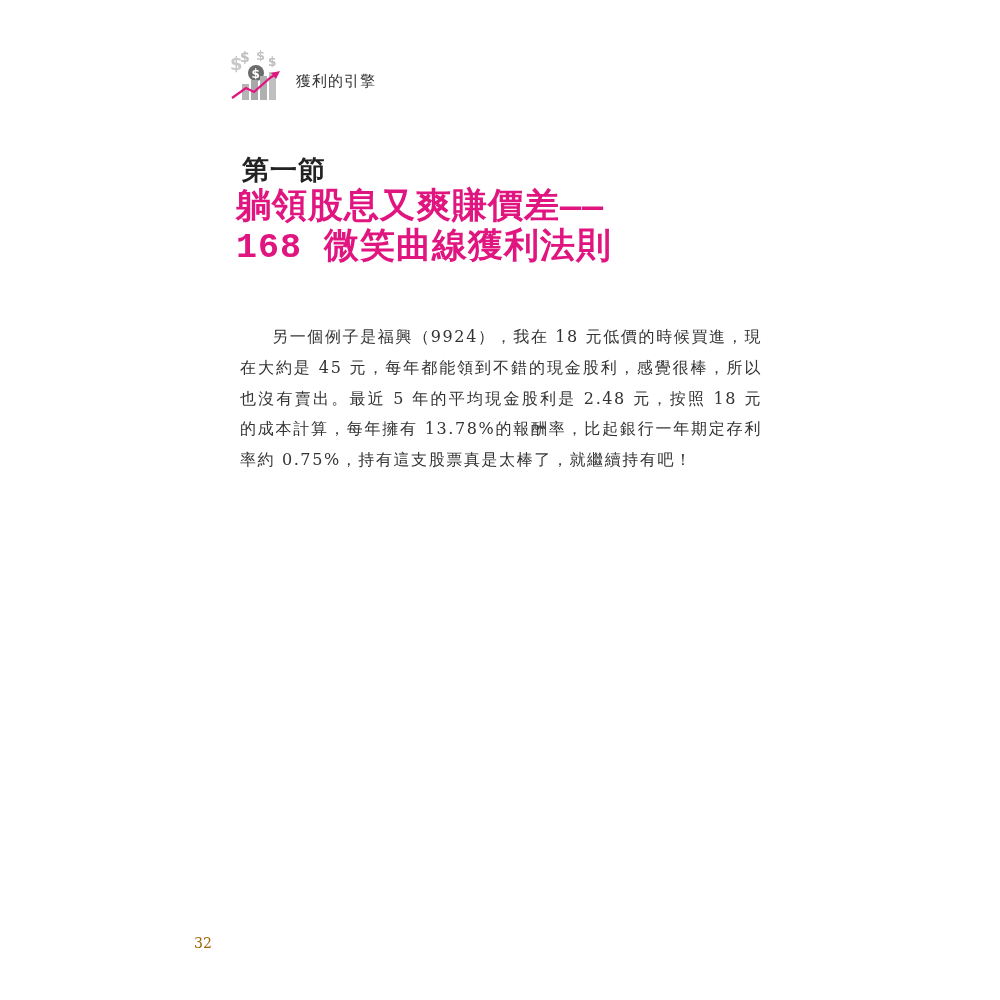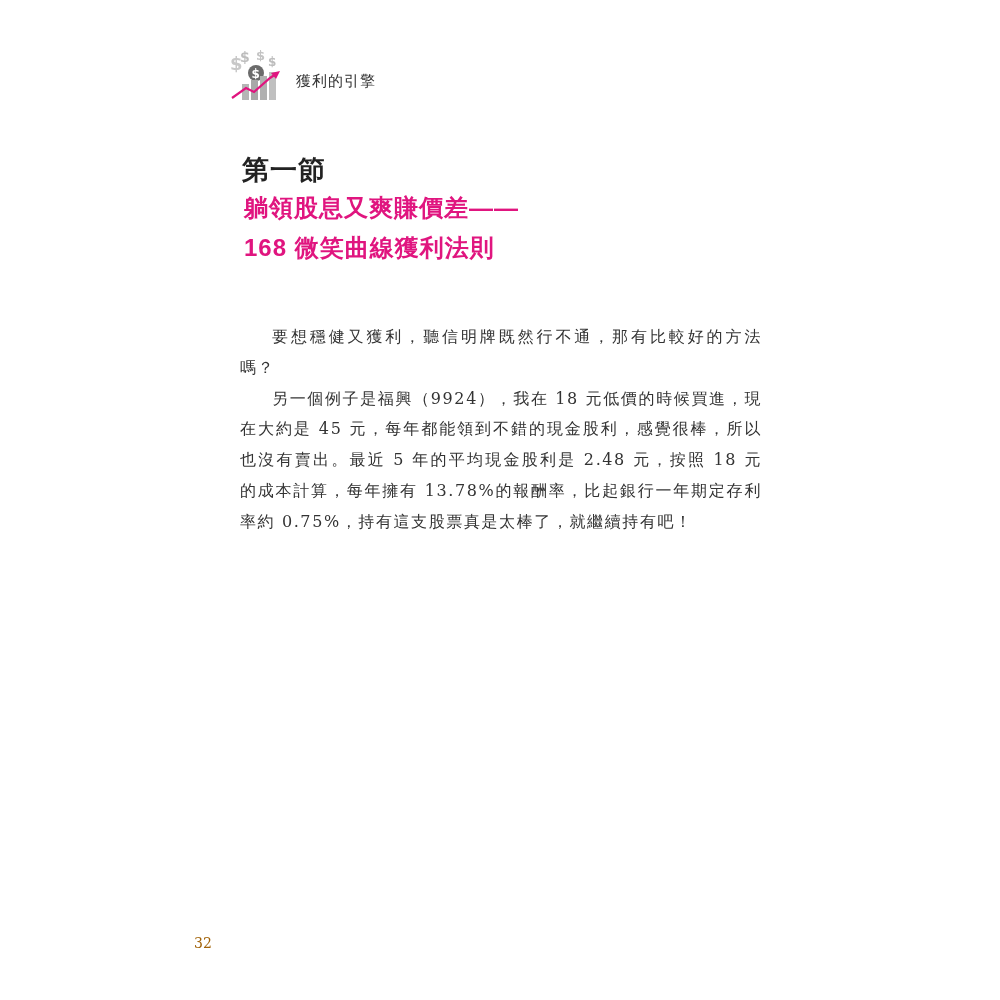--- a/index.html
+++ b/index.html
@@ -41,25 +41,25 @@
       left: 242px;
       top: 152px;
       font-family: "DejaVu Sans", sans-serif;
       font-weight: bold;
       font-size: 27px;
       color: #222;
       letter-spacing: 1px;
     }
     .chapter-title {
       position: absolute;
-      left: 244px;
+      left: 236px;
       top: 188px;
-      font-family: Liberation Sans, sans-serif;
+      font-family: Liberation Mono, monospace;
       font-weight: bold;
-      font-size: 24px;
+      font-size: 35px;
       line-height: 40px;
       letter-spacing: 1px;
     }
     .chapter-title div { white-space: nowrap; }
     .body-text {
       position: absolute;
       left: 240px;
       top: 322px;
       width: 522px;
       font-size: 16px;
@@ -107,17 +107,16 @@
 </div>
 
 <div class="section-label">第一節</div>
 
 <div class="chapter-title" style="color:#E0157F;">
   <div>躺領股息又爽賺價差——</div>
   <div>168 微笑曲線獲利法則</div>
 </div>
 
 <div class="body-text">
-  <p class="para">要想穩健又獲利，聽信明牌既然行不通，那有比較好的方法嗎？</p>
   <p class="para">另一個例子是福興（9924），我在 18 元低價的時候買進，現在大約是 45 元，每年都能領到不錯的現金股利，感覺很棒，所以也沒有賣出。最近 5 年的平均現金股利是 2.48 元，按照 18 元的成本計算，每年擁有 13.78%的報酬率，比起銀行一年期定存利率約 0.75%，持有這支股票真是太棒了，就繼續持有吧！</p>
 </div>
 
 <div class="page-number">32</div>
 
 </body></html>

